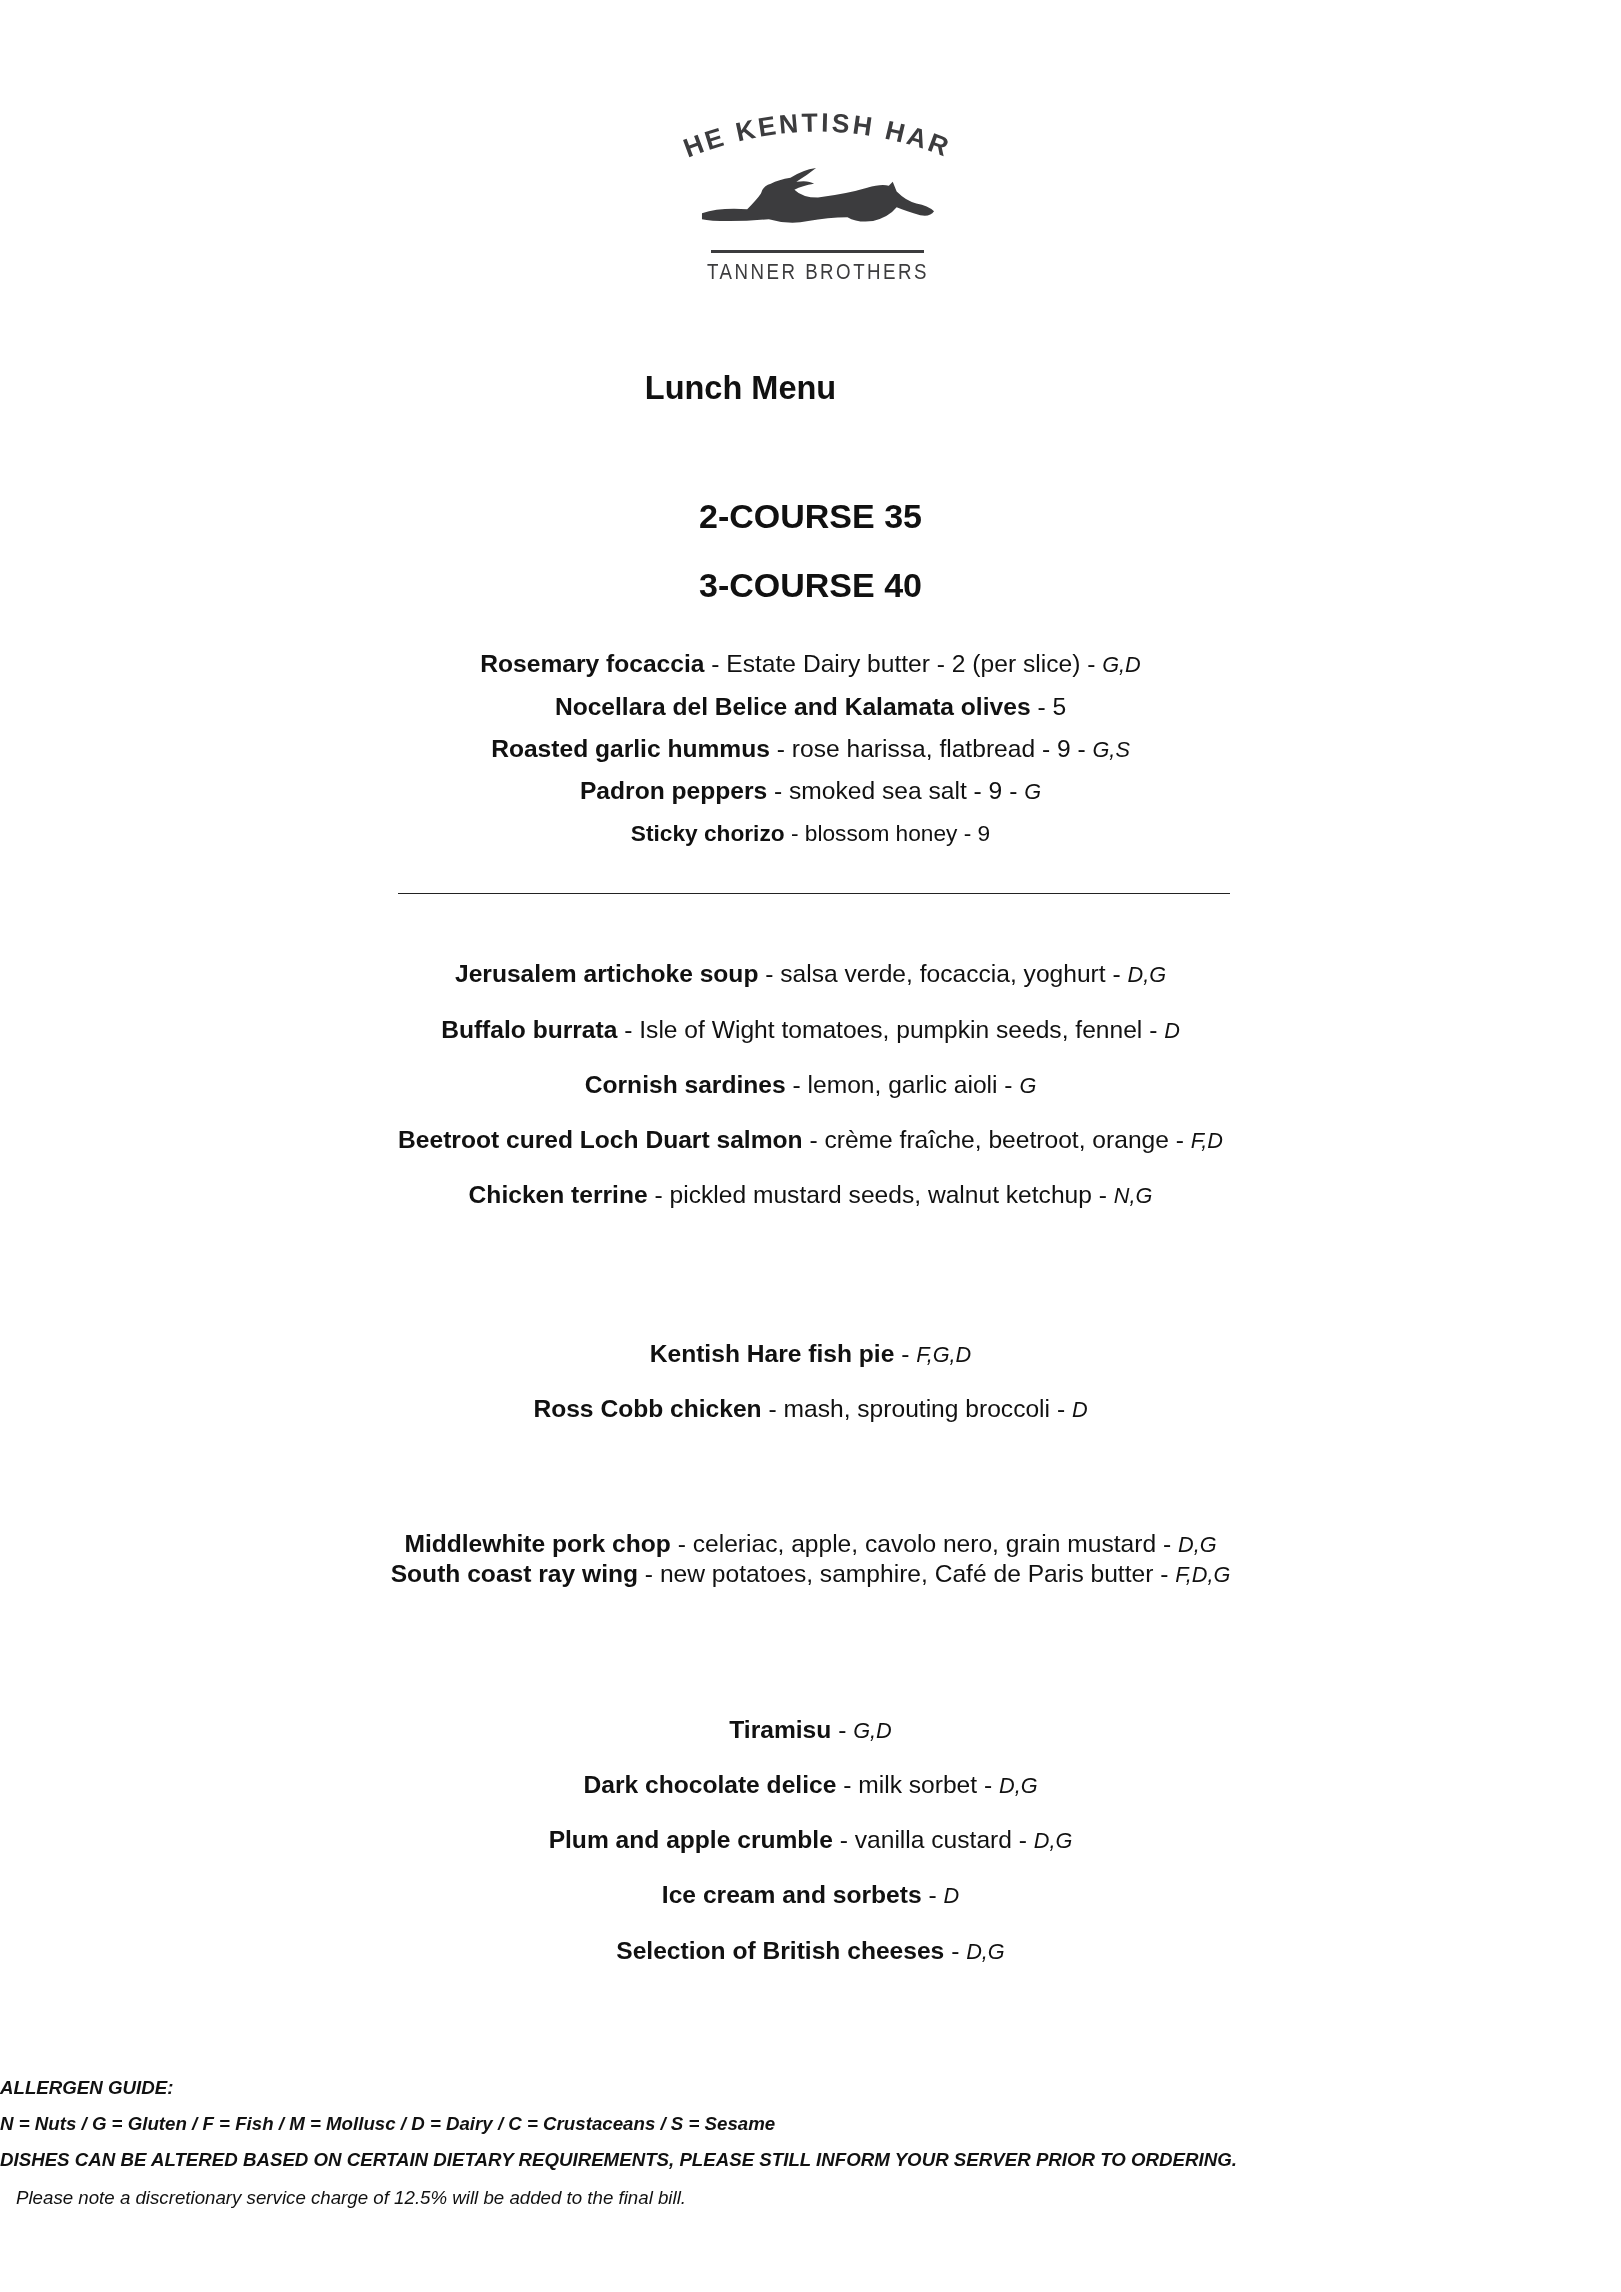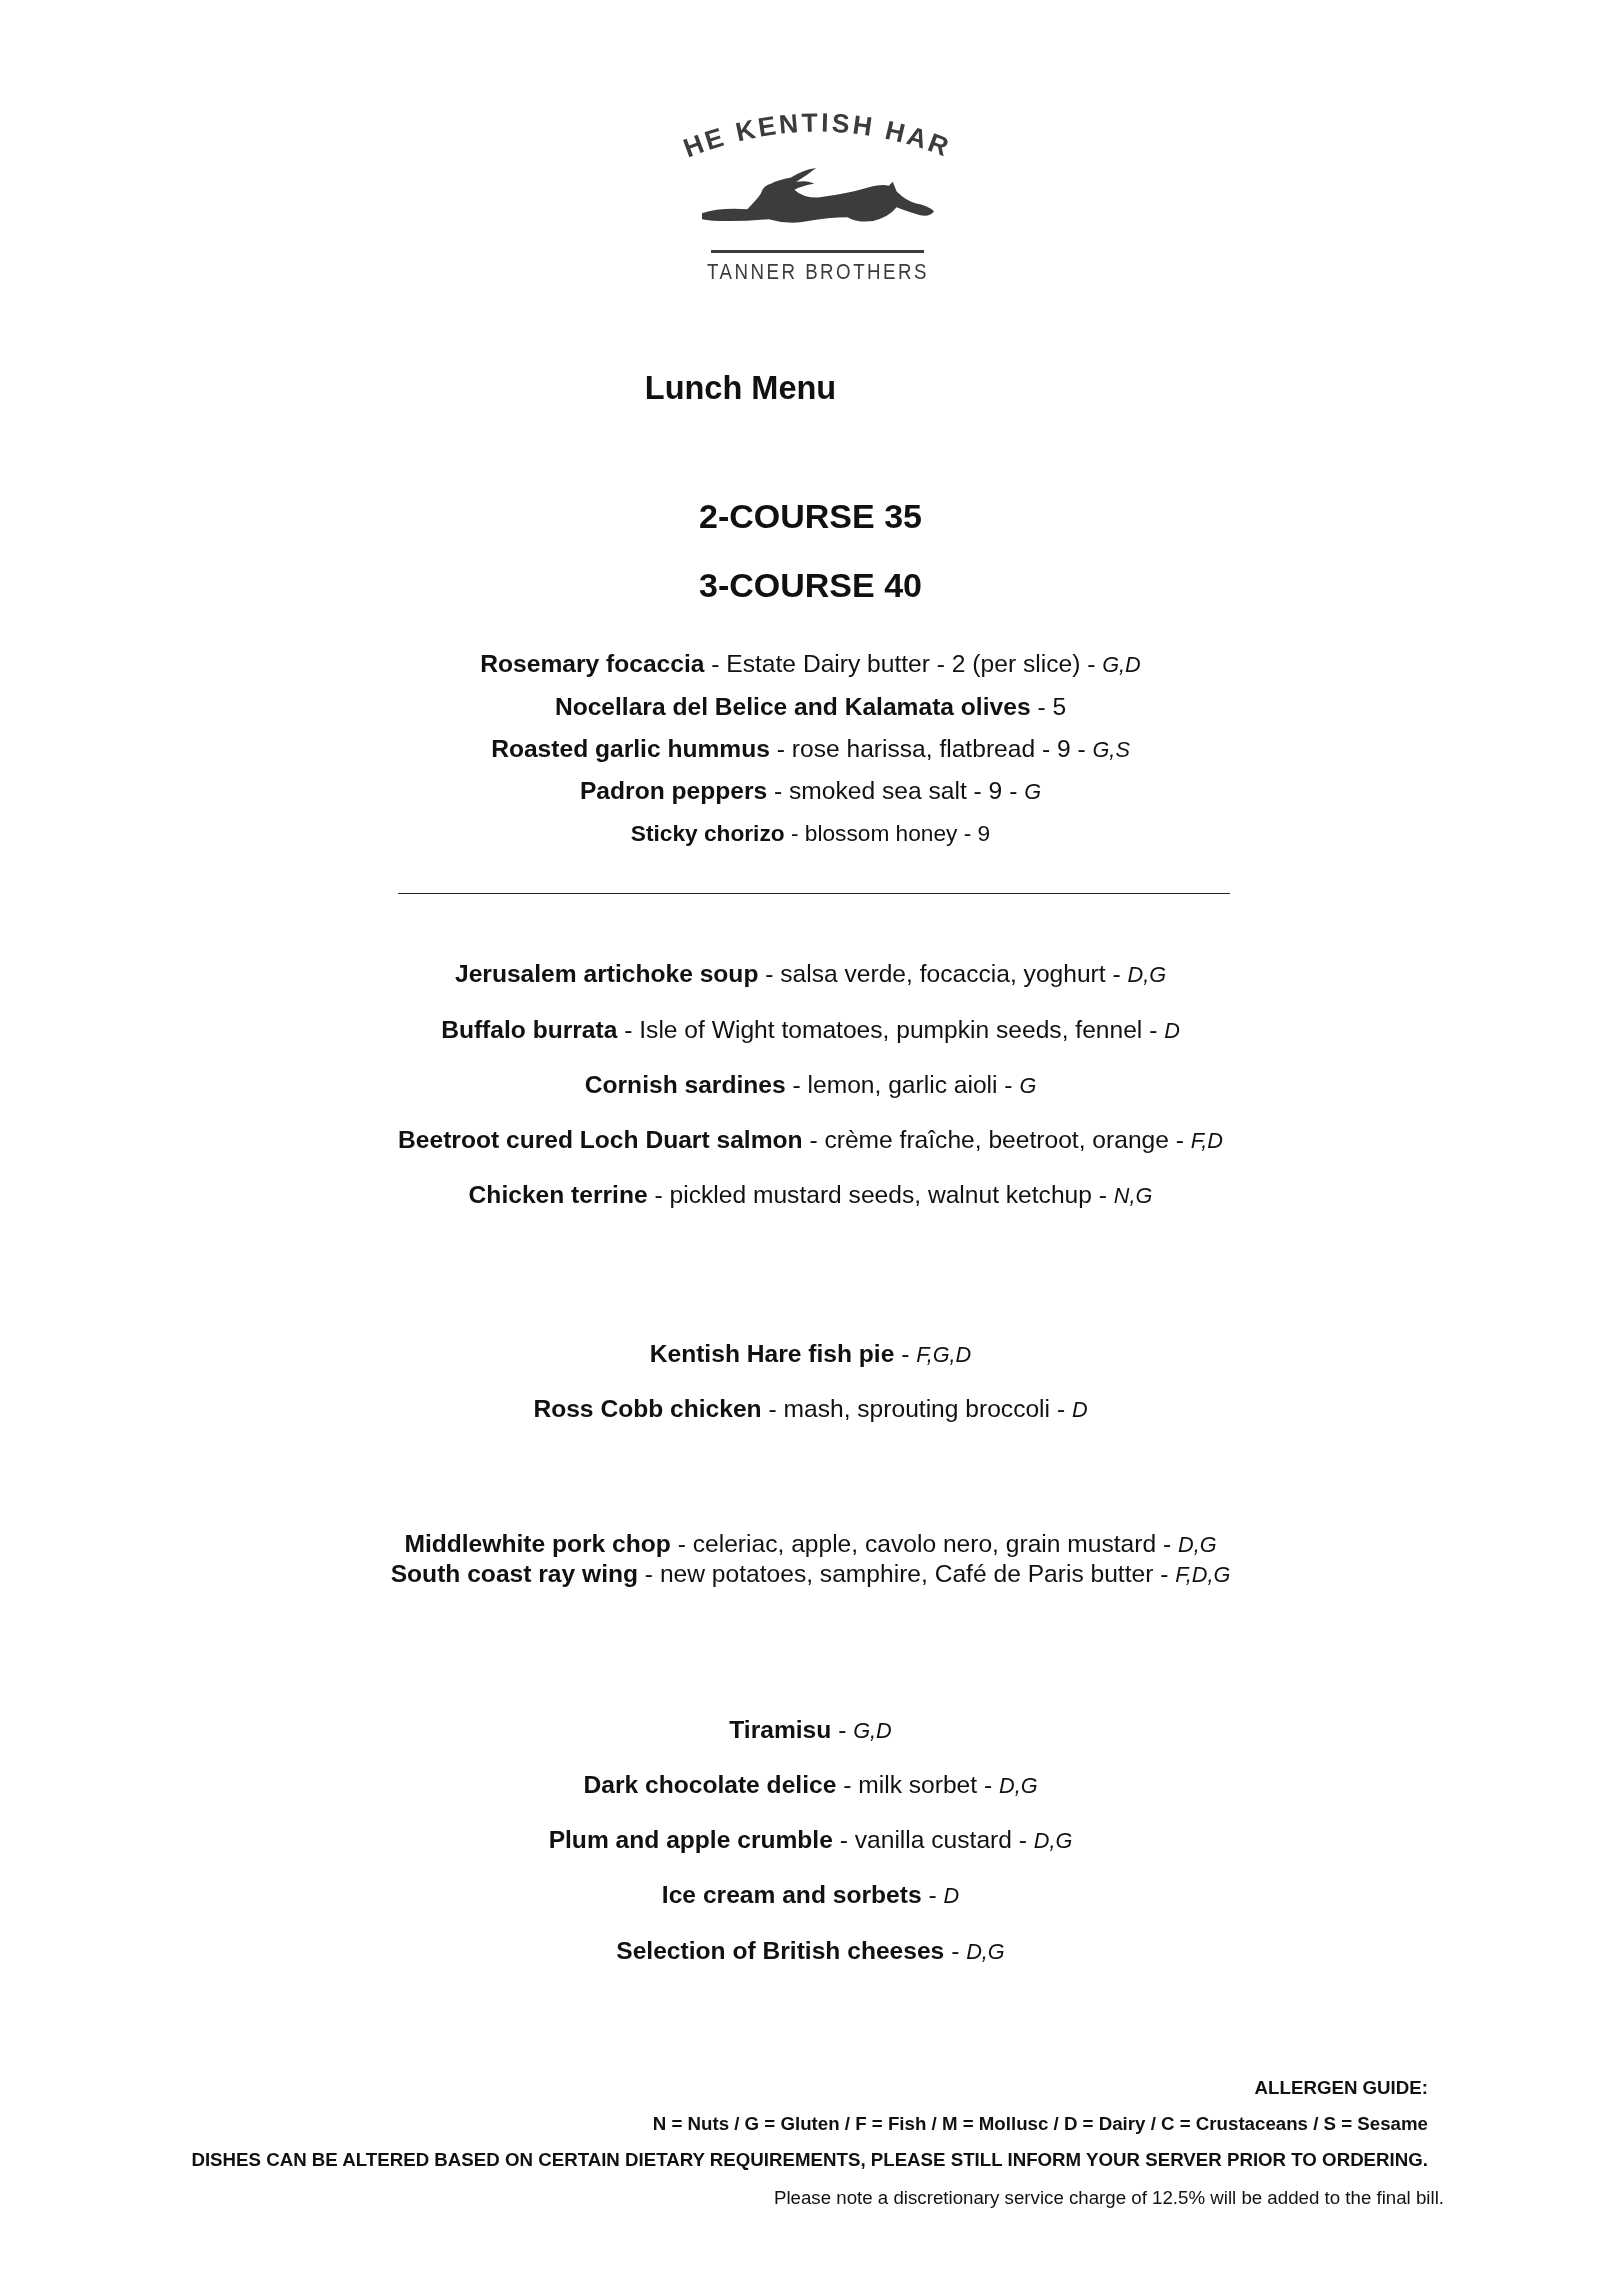--- a/index.html
+++ b/index.html
@@ -17,21 +17,21 @@
   .price { position: absolute; left: 0; width: 1621px; text-align: center; font-weight: bold; font-size: 34px; }
   .price.p1 { top: 497px; }
   .price.p2 { top: 550px; margin-top: 16px; }
 
   .line { position: absolute; left: 0; width: 1621px; text-align: center; font-size: 24.6px; white-space: nowrap; }
   .line .name { font-weight: bold; }
   .line .alg { font-style: italic; font-size: 21.7px; }
 
   .divider { position: absolute; left: 398px; top: 893px; width: 832px; height: 1px; background: #222; }
 
-  .footer { position: absolute; left: 0; width: 1428px; text-align: right; white-space: nowrap; }
+  .footer { position: absolute; left: 0; width: 1428px; text-align: left; white-space: nowrap; font-style: italic; }
   .footer.f1 { top: 2077px; font-size: 18.7px; font-weight: bold; }
   .footer.f2 { top: 2113px; font-size: 18.7px; font-weight: bold; }
   .footer.f3 { top: 2149px; font-size: 18.7px; font-weight: bold; }
   .footer.f4 { top: 2187px; font-size: 18.7px; margin-left: 16px; }
 </style>
 </head>
 <body>
 
 <div class="page">
 

